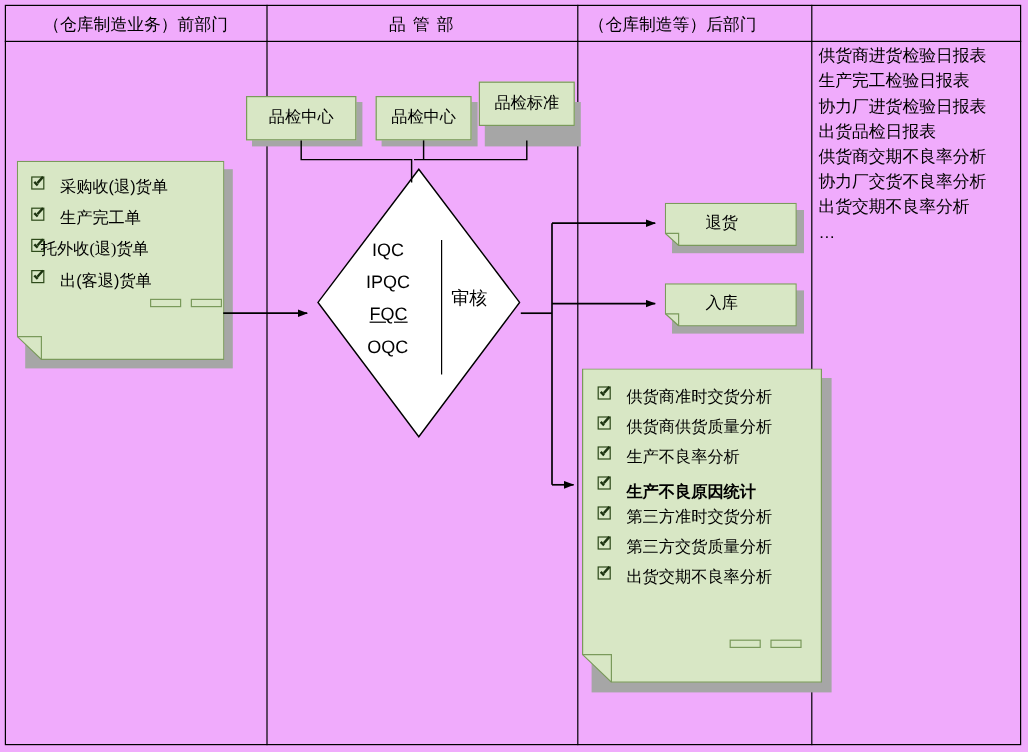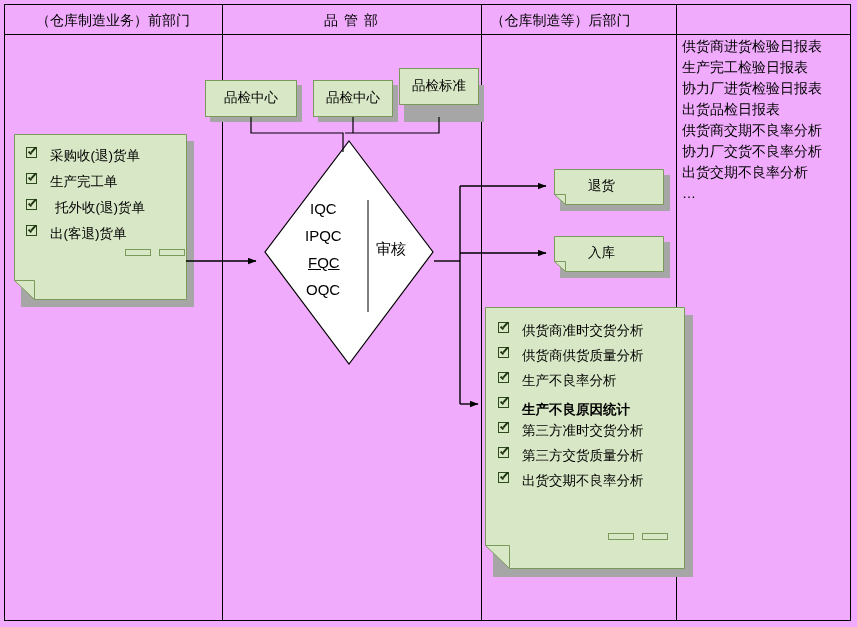--- a/index.html
+++ b/index.html
@@ -179,21 +179,21 @@
   <div class="doc" style="left:14px; top:134px; width:173px; height:166px;">
     <svg class="docbody" viewBox="0 0 173 166" preserveAspectRatio="none">
       <path d="M0.5,0.5 H172.5 V165.5 H20.5 L0.5,146.5 Z" fill="#d8e7c5" stroke="#7a9a5b" stroke-width="1"></path>
       <path d="M0.5,146.5 H20.5 V165.5" fill="none" stroke="#7a9a5b" stroke-width="1"></path>
     </svg>
     <div class="check" style="left:12px; top:13px;"></div>
     <div class="docline" style="left:36px; top:15px;">采购收(退)货单</div>
     <div class="check" style="left:12px; top:39px;"></div>
     <div class="docline" style="left:36px; top:41px;">生产完工单</div>
     <div class="check" style="left:12px; top:65px;"></div>
-    <div class="docline" style="left:41px; top:67px;">托外收(退)货单</div>
+    <div class="docline" style="left:20px; top:67px;font-family:Liberation Serif, serif;">托外收(退)货单</div>
     <div class="check" style="left:12px; top:91px;"></div>
     <div class="docline" style="left:36px; top:93px;">出(客退)货单</div>
     <div class="btnstub" style="left:111px; top:115px;"></div>
     <div class="btnstub" style="left:145px; top:115px;"></div>
   </div>
 
   <div class="diamond-wrap" style="left:264px; top:140px; width:170px; height:225px;">
     <svg width="170" height="225" viewBox="0 0 170 225">
       <polygon points="85,1 169,112 85,224 1,112" fill="#ffffff" stroke="#000000" stroke-width="1.2"></polygon>
       <line x1="104" y1="60" x2="104" y2="172" stroke="#000000" stroke-width="1"></line>

